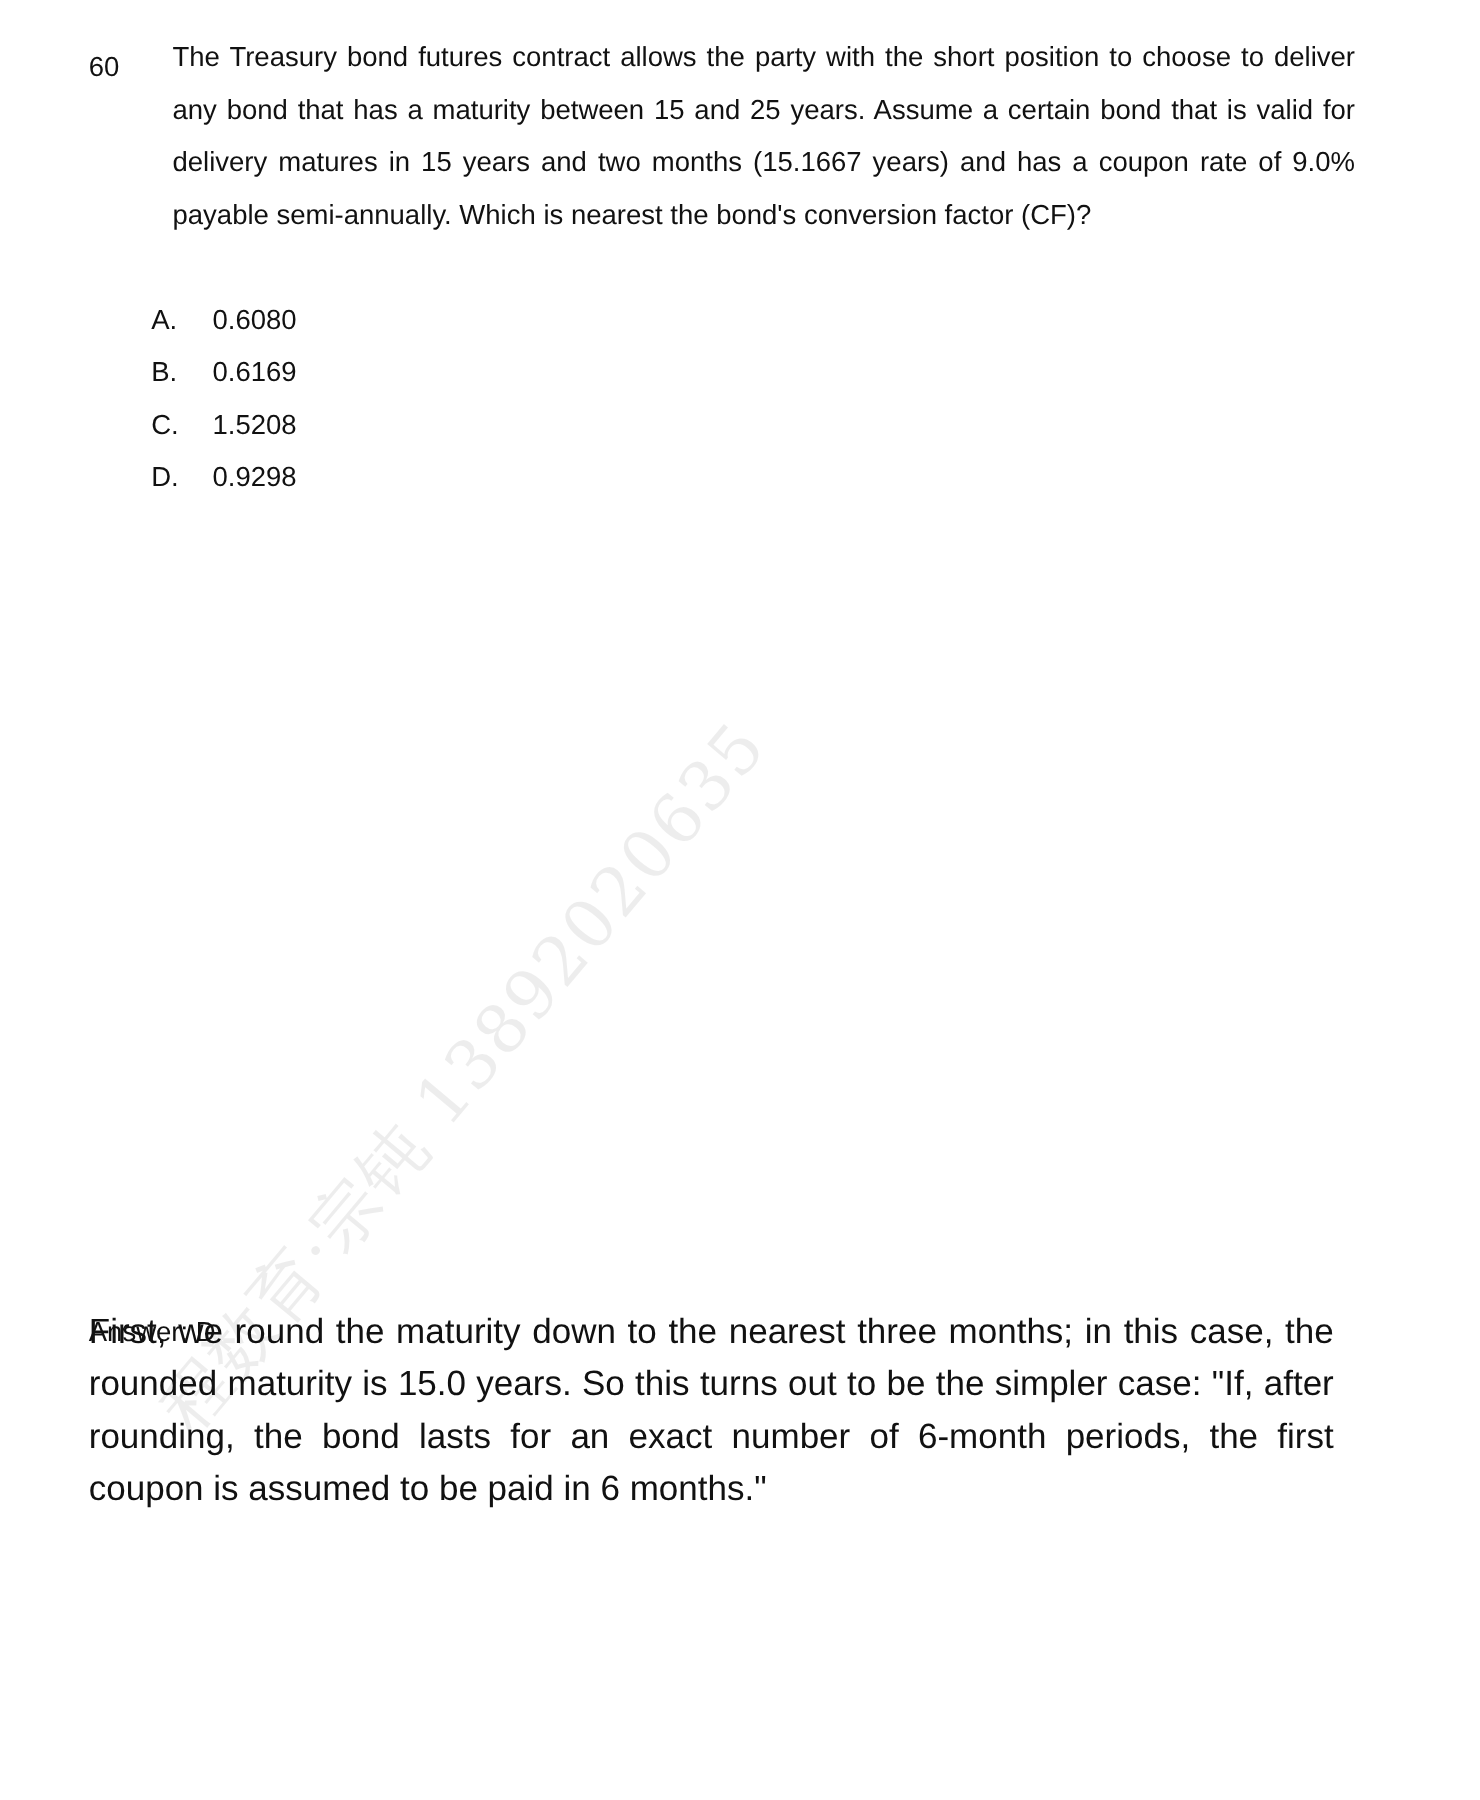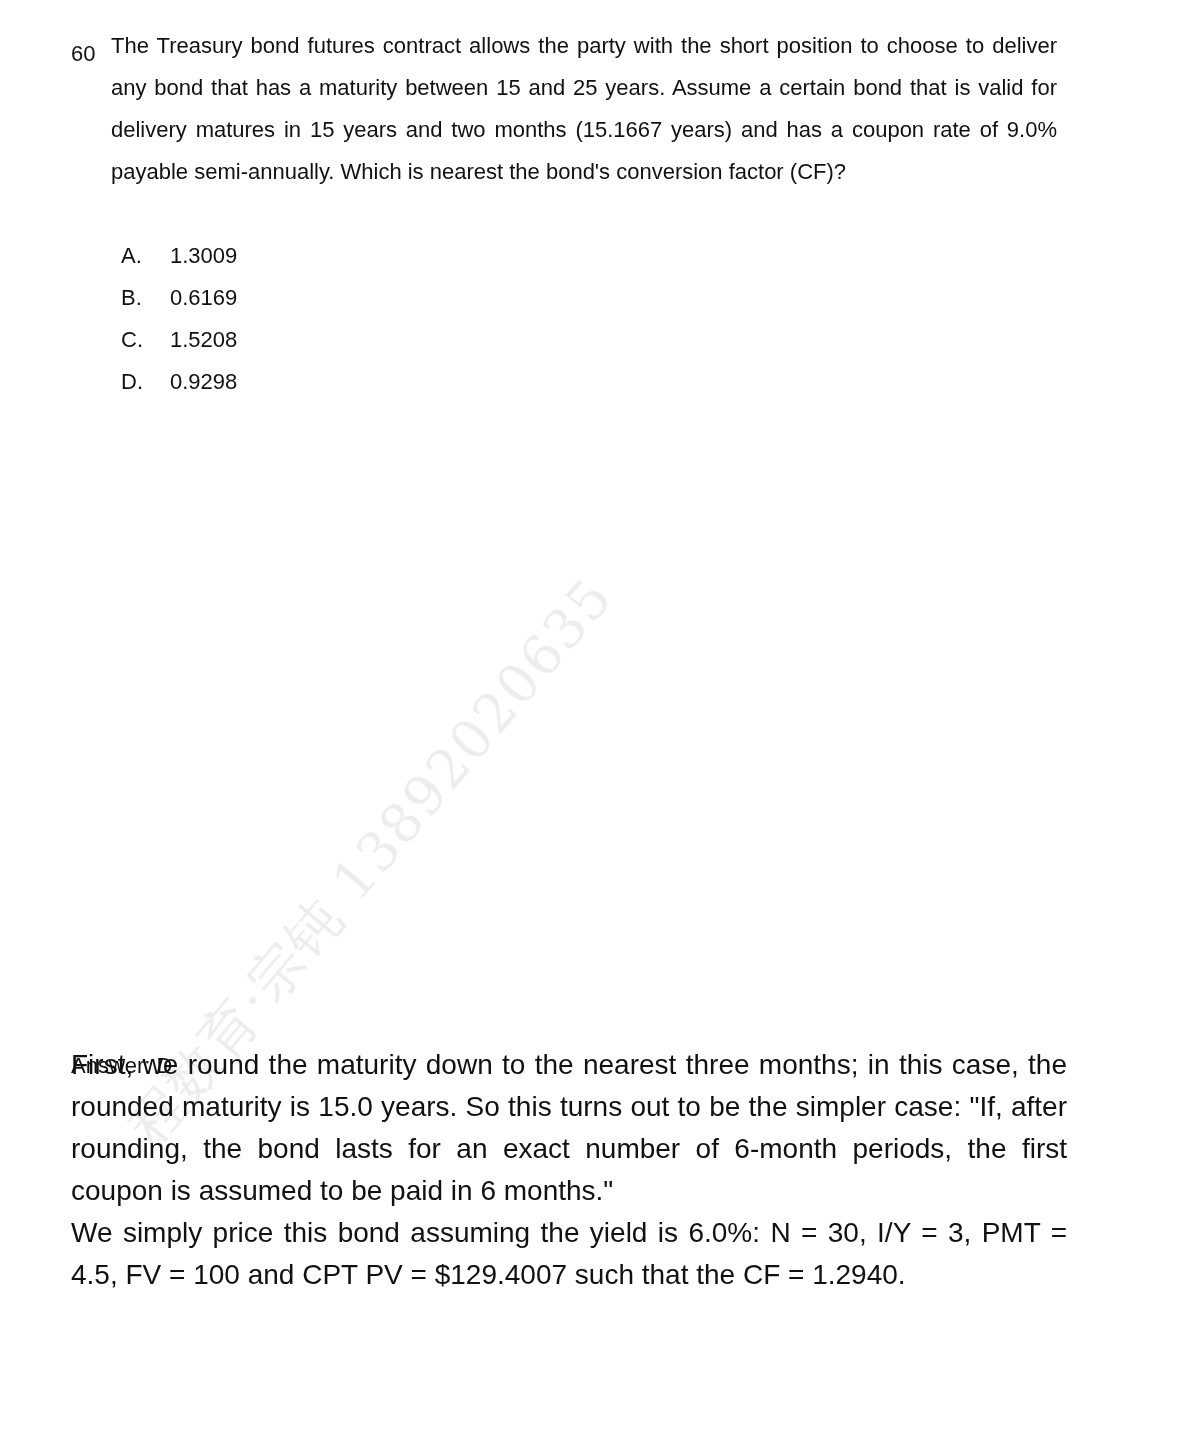--- a/index.html
+++ b/index.html
@@ -4,21 +4,21 @@
 <style>
   html, body { margin: 0; padding: 0; background: #ffffff; }
   body {
     width: 1184px; height: 1440px; position: relative; overflow: hidden;
     font-family: "Liberation Sans", sans-serif; color: #111111;
   }
   .q-num {
     position: absolute; left: 71px; top: 33px; font-size: 22px; line-height: 42px;
   }
   .q-text {
-    position: absolute; left: 111px; top: 25px; width: 946px;
+    position: absolute; left: 138px; top: 25px; width: 946px;
     font-size: 22px; line-height: 42px; text-align: justify;
   }
   .options { position: absolute; left: 121px; top: 235px; font-size: 22px; }
   .option { height: 42px; line-height: 42px; display: flex; }
   .option .letter { width: 49px; }
   .answer {
     position: absolute; left: 71px; top: 1045px; font-size: 22px; line-height: 42px;
     font-weight: normal;
   }
   .explain {
@@ -37,34 +37,33 @@
 <body>
 
 <div class="watermark">程数育·宗钝 13892020635</div>
 
 <div class="q-num">60</div>
 <div class="q-text">The Treasury bond futures contract allows the party with the short position to choose to deliver any bond that has a maturity between 15 and 25 years. Assume a certain bond that is valid for delivery matures in 15 years and two months (15.1667 years) and has a coupon rate of 9.0% payable semi-annually. Which is nearest the bond's conversion factor (CF)?</div>
 
 <div class="options">
   <div class="option">
     <span class="letter">A.</span>
-    <span>1.3009</span>
+    <span>0.6080</span>
   </div>
   <div class="option">
     <span class="letter">B.</span>
     <span>0.6169</span>
   </div>
   <div class="option">
     <span class="letter">C.</span>
     <span>1.5208</span>
   </div>
   <div class="option">
     <span class="letter">D.</span>
     <span>0.9298</span>
   </div>
 </div>
 
 <div class="answer">Answer: D</div>
 
 <div class="explain">
   <p>First, we round the maturity down to the nearest three months; in this case, the rounded maturity is 15.0 years. So this turns out to be the simpler case: "If, after rounding, the bond lasts for an exact number of 6-month periods, the first coupon is assumed to be paid in 6 months."</p>
-  <p>We simply price this bond assuming the yield is 6.0%: N = 30, I/Y = 3, PMT = 4.5, FV = 100 and CPT PV = $129.4007 such that the CF = 1.2940.</p>
 </div>
 
 </body></html>

